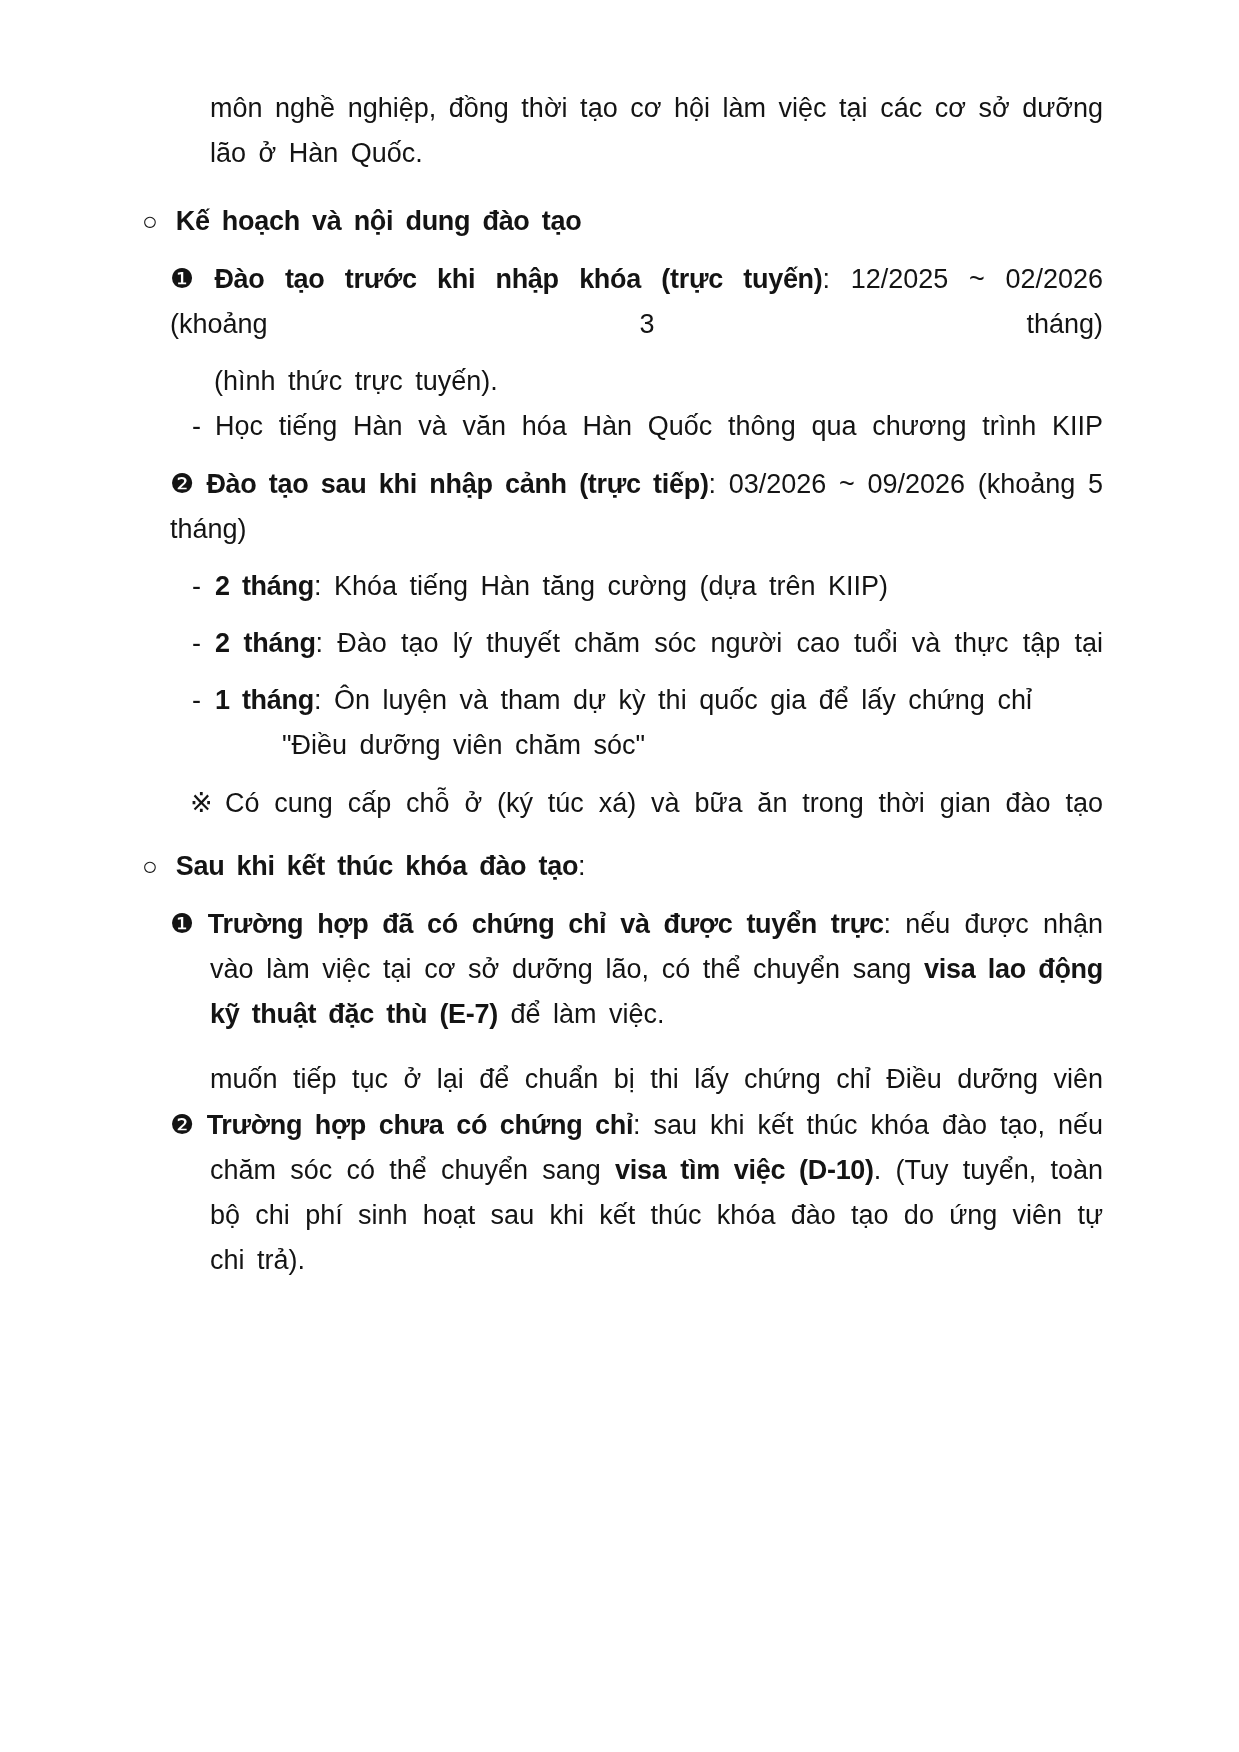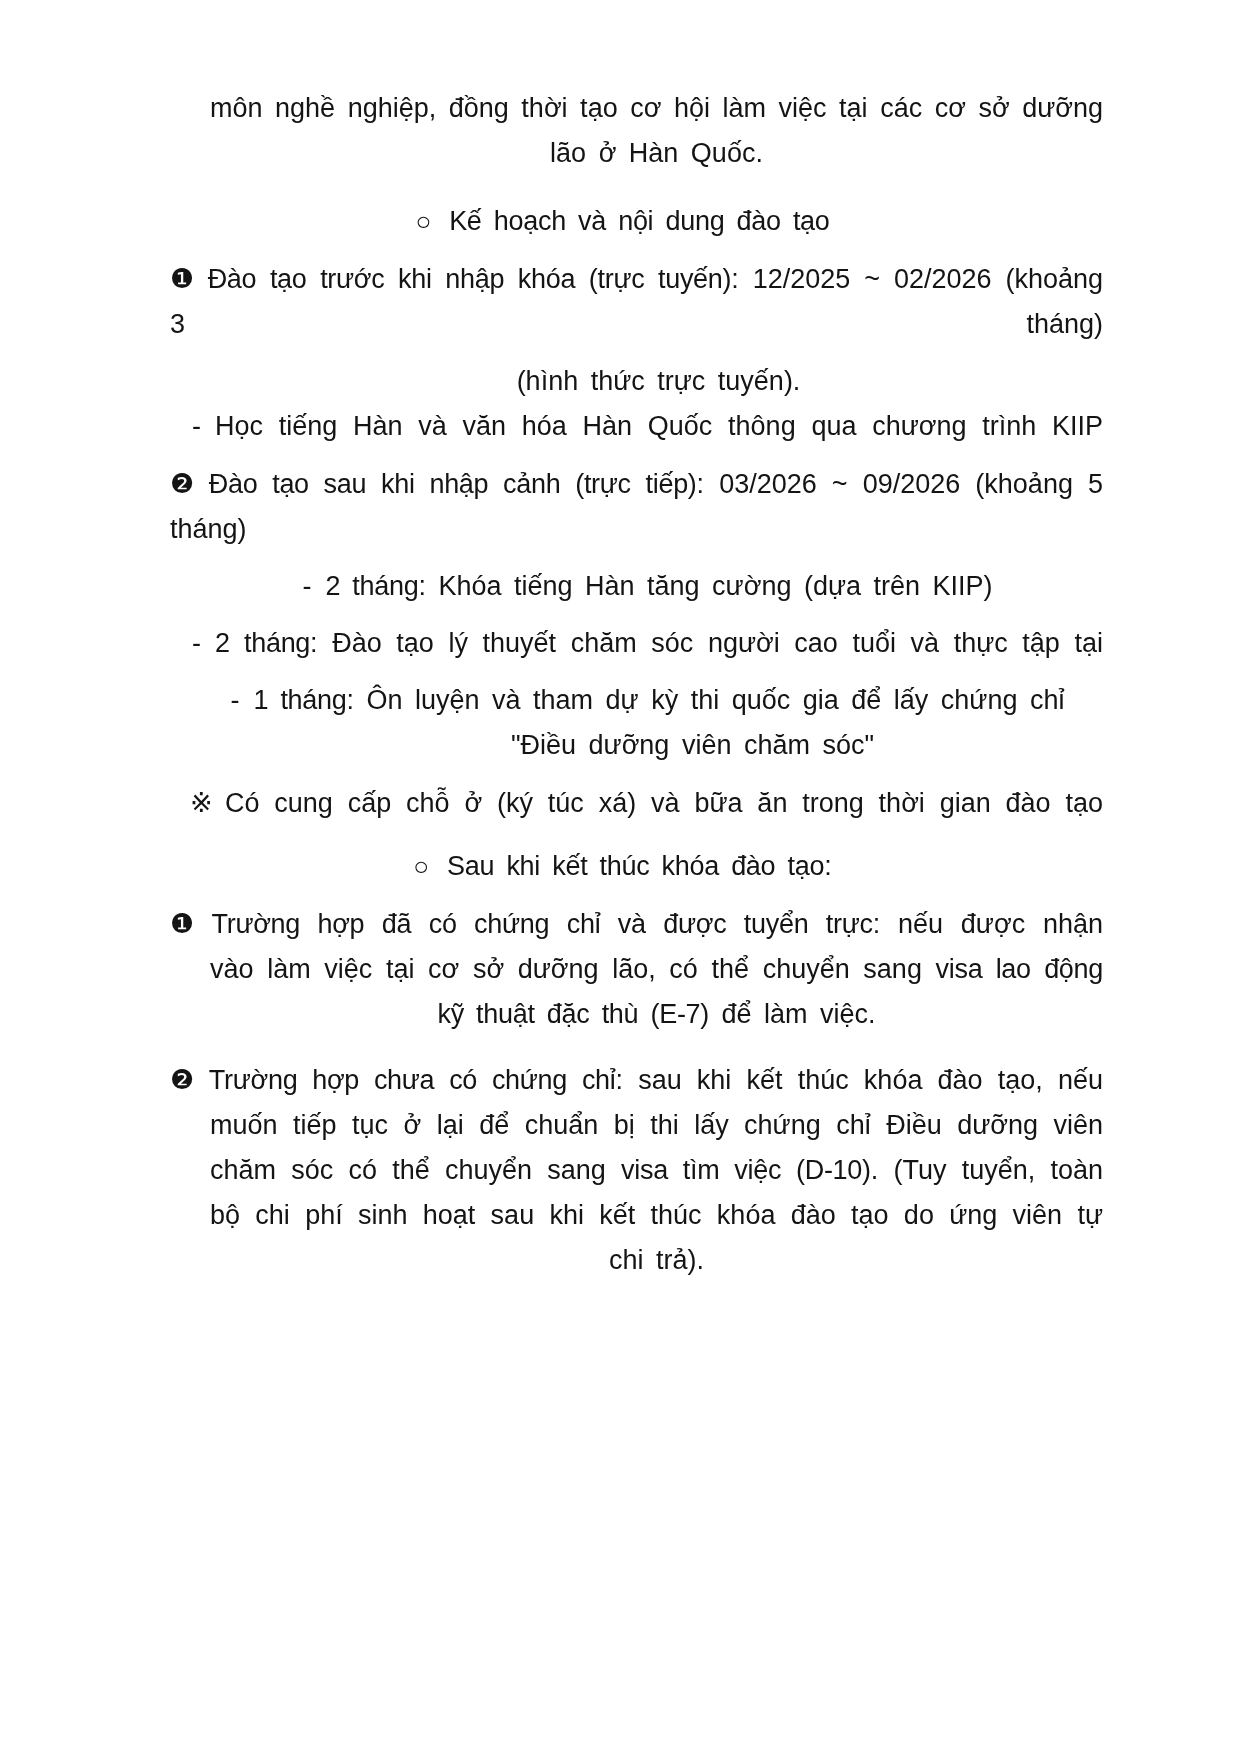--- a/index.html
+++ b/index.html
@@ -13,39 +13,39 @@
   }
   .doc {
     box-sizing: content-box;
     padding: 74px 0 0 130px;
     width: 985px;
     font-size: 27px;
     line-height: 45px;
     word-spacing: 5px;
   }
   .block { margin: 12px; }
-  .line { min-height: 45px; text-align: center; }
+  .line { min-height: 45px; }
   
   .fill { text-align: justify; text-align-last: justify; }
   
   .lvl-intro    { padding-left: 68px; }
   .lvl-section  { padding-left: 0; }
   .lvl-num      { padding-left: 28px; }
   .lvl-numcont  { padding-left: 68px; }
   .lvl-dash     { padding-left: 50px; }
   .lvl-dashcont { padding-left: 140px; }
   .lvl-dashcont2{ padding-left: 72px; }
   .lvl-note     { padding-left: 48px; }
   .marker { display: inline; }
   .m-circle { margin-right: 18px; font-size: 26px; }
   .m-one, .m-two { margin-right: 12px; font-family: "DejaVu Sans", sans-serif; }
   .m-dash { margin-right: 14px; }
   .m-ref { margin-right: 10px; font-family: "DejaVu Sans", sans-serif; }
   .seg { white-space: pre-wrap; }
-  .b { font-weight: 400; letter-spacing: -0.3px; }
+  .b { font-weight: 700; letter-spacing: -0.3px; }
   
   [data-name="section-training-plan"] { margin-top: 23px; }
   [data-name="item-pre-entry"]        { margin-top: 2px; }
   [data-name="item-post-entry"]       { margin-top: 12px; }
   [data-name="detail-theory"]         { margin-top: 3px; }
   [data-name="section-training-org"]  { margin-top: 25px; }
   [data-name="section-after-course"]  { margin-top: 18px; }
   [data-name="case-certified"]        { margin-top: 5px; }
   [data-name="case-not-certified"]    { margin-top: 20px; }
 </style>
@@ -85,19 +85,19 @@
     </div>
     <div class="block" data-name="section-after-course">
       <div class="line lvl-section" data-name="text-line"><span class="marker m-circle" data-name="circle-bullet-icon">○</span><span class="seg b" data-name="text-segment">Sau khi kết thúc khóa đào tạo</span><span class="seg" data-name="text-segment">:</span></div>
     </div>
     <div class="block" data-name="case-certified">
       <div class="line lvl-num fill" data-name="text-line"><span class="marker m-one" data-name="circled-1-icon">❶</span><span class="seg b" data-name="text-segment">Trường hợp đã có chứng chỉ và được tuyển trực</span><span class="seg" data-name="text-segment">: nếu được nhận</span></div>
       <div class="line lvl-numcont fill" data-name="text-line"><span class="seg" data-name="text-segment">vào làm việc tại cơ sở dưỡng lão, có thể chuyển sang </span><span class="seg b" data-name="text-segment">visa lao động</span></div>
       <div class="line lvl-numcont" data-name="text-line"><span class="seg b" data-name="text-segment">kỹ thuật đặc thù (E-7)</span><span class="seg" data-name="text-segment"> để làm việc.</span></div>
     </div>
     <div class="block" data-name="case-not-certified">
+      <div class="line lvl-numcont fill" data-name="text-line"><span class="seg" data-name="text-segment">muốn tiếp tục ở lại để chuẩn bị thi lấy chứng chỉ Điều dưỡng viên</span></div>
       <div class="line lvl-num fill" data-name="text-line"><span class="marker m-two" data-name="circled-2-icon">❷</span><span class="seg b" data-name="text-segment">Trường hợp chưa có chứng chỉ</span><span class="seg" data-name="text-segment">: sau khi kết thúc khóa đào tạo, nếu</span></div>
-      <div class="line lvl-numcont fill" data-name="text-line"><span class="seg" data-name="text-segment">muốn tiếp tục ở lại để chuẩn bị thi lấy chứng chỉ Điều dưỡng viên</span></div>
       <div class="line lvl-numcont fill" data-name="text-line"><span class="seg" data-name="text-segment">chăm sóc có thể chuyển sang </span><span class="seg b" data-name="text-segment">visa tìm việc (D-10)</span><span class="seg" data-name="text-segment">. (Tuy tuyển, toàn</span></div>
       <div class="line lvl-numcont fill" data-name="text-line"><span class="seg" data-name="text-segment">bộ chi phí sinh hoạt sau khi kết thúc khóa đào tạo do ứng viên tự</span></div>
       <div class="line lvl-numcont" data-name="text-line"><span class="seg" data-name="text-segment">chi trả).</span></div>
     </div>
   </div>
 
 </body></html>

